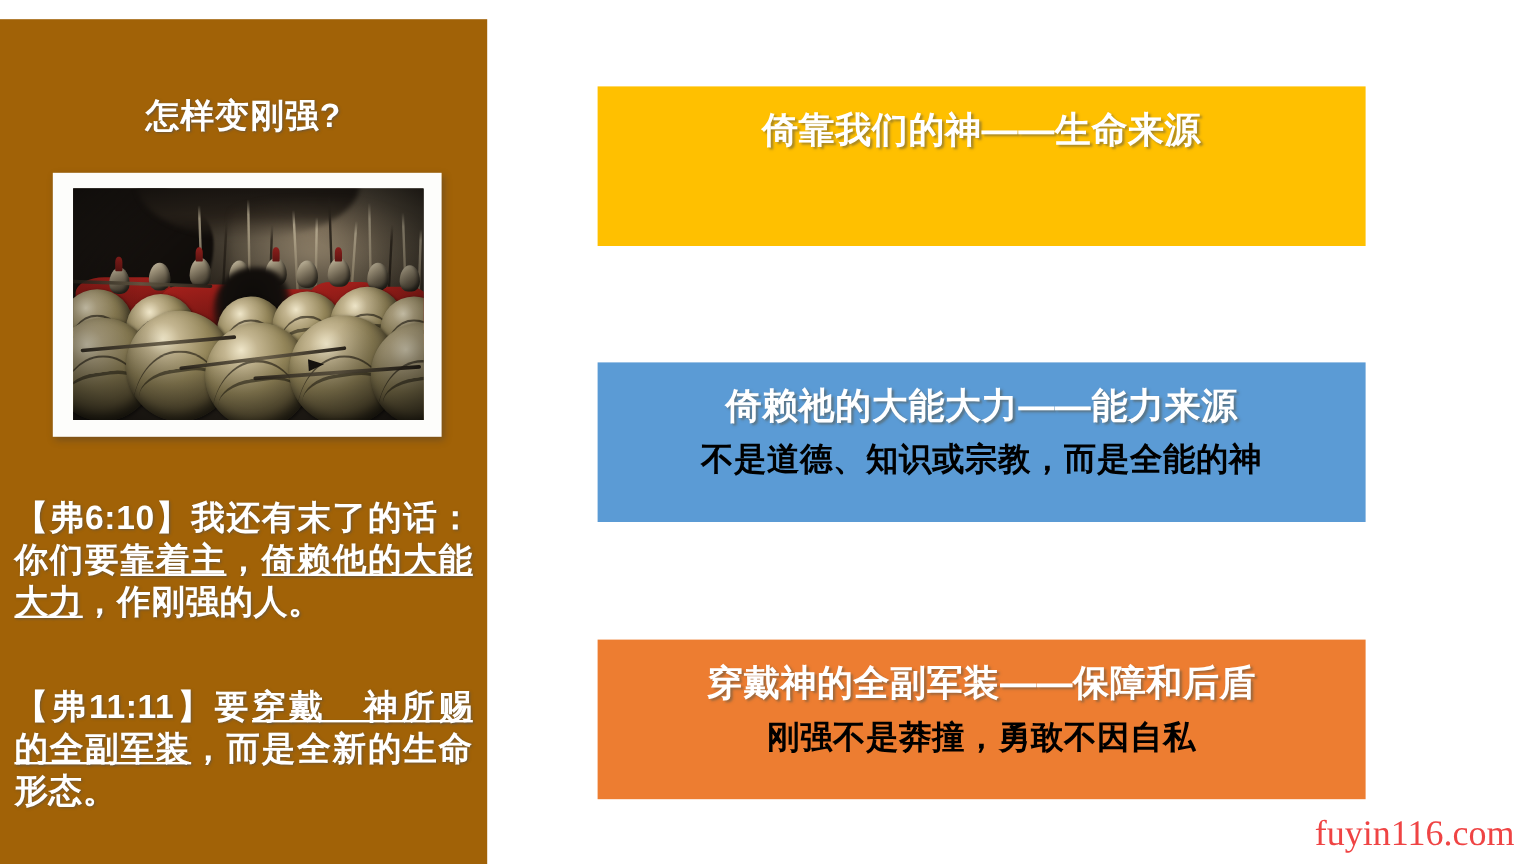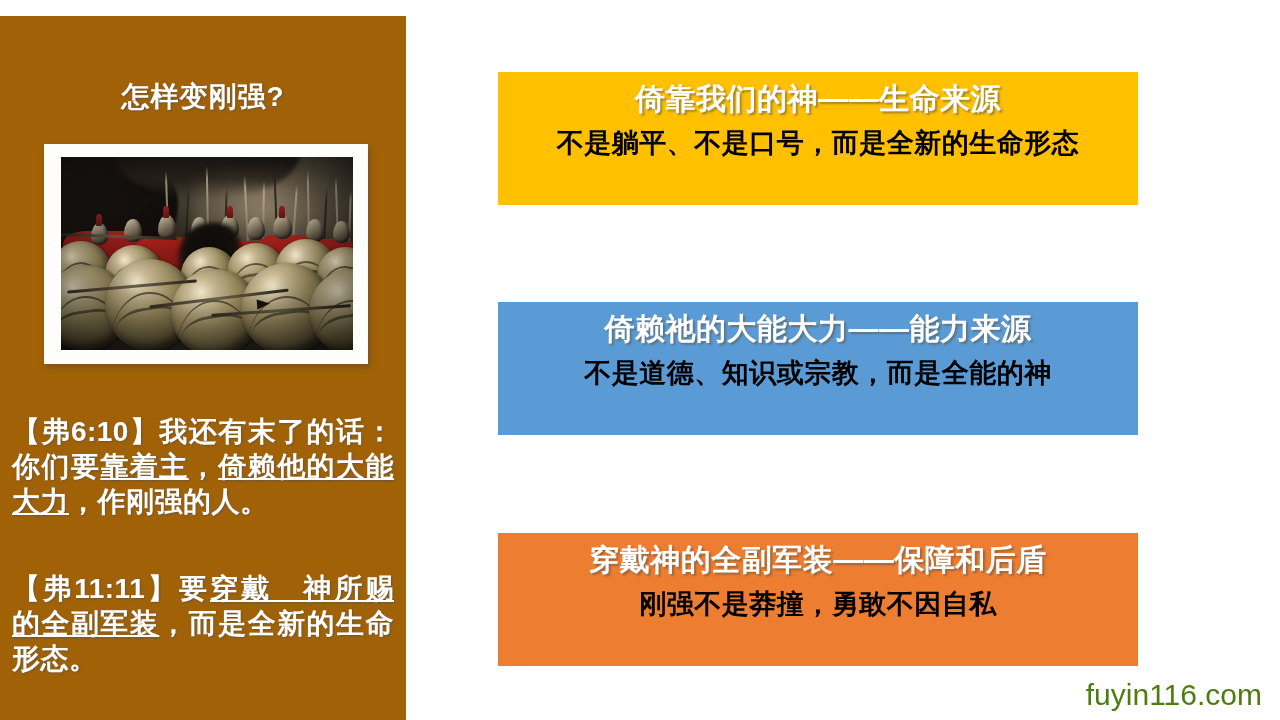--- a/index.html
+++ b/index.html
@@ -189,21 +189,21 @@
   #scripture-1 { top: 398px; }
   #scripture-2 { top: 555px; }
   .scripture u { text-decoration: underline; text-underline-offset: 2px; }
 
   
   .panel {
     position: absolute;
     left: 498px;
     width: 640px;
     box-sizing: border-box;
-    padding-top: 4px;
+    padding-top: 14px;
     text-align: center;
   }
   #panel-1 { top: 72px;  height: 133px; background: #ffc000; }
   #panel-2 { top: 302px; height: 133px; background: #5b9bd5; }
   #panel-3 { top: 533px; height: 133px; background: #ed7d31; }
 
   .panel-heading {
     color: #ffffff;
     font-size: 30px;
     font-weight: bold;
@@ -218,22 +218,22 @@
     line-height: 42px;
     letter-spacing: .5px;
   }
 
   
   #watermark {
     position: absolute;
     right: 18px;
     bottom: 8px;
     font-size: 30px;
-    color: #4d7c0f;
-    font-family: Liberation Sans, sans-serif;
+    color: #ef4444;
+    font-family: Liberation Serif, serif;
     letter-spacing: 0px;
   }
 </style>
 </head>
 <body>
 
 <div id="slide">
 
   <div id="sidebar">
 
@@ -332,21 +332,20 @@
       <span>【弗6:10】</span><span>我还有末了的话：你们要</span><u>靠着主</u><span>，</span><u>倚赖他的大能大力</u><span>，作刚强的人。</span>
     </div>
 
     <div class="scripture" id="scripture-2">
       <span>【弗11:11】</span><span>要</span><u>穿戴　神所赐的全副军装</u><span>，而是全新的生命形态。</span>
     </div>
   </div>
 
   <div class="panel" id="panel-1">
     <div class="panel-heading">倚靠我们的神——生命来源</div>
-    <div class="panel-sub">不是躺平、不是口号，而是全新的生命形态</div>
   </div>
 
   <div class="panel" id="panel-3">
     <div class="panel-heading">穿戴神的全副军装——保障和后盾</div>
     <div class="panel-sub">刚强不是莽撞，勇敢不因自私</div>
   </div>
 
   <div class="panel" id="panel-2">
     <div class="panel-heading">倚赖祂的大能大力——能力来源</div>
     <div class="panel-sub">不是道德、知识或宗教，而是全能的神</div>

